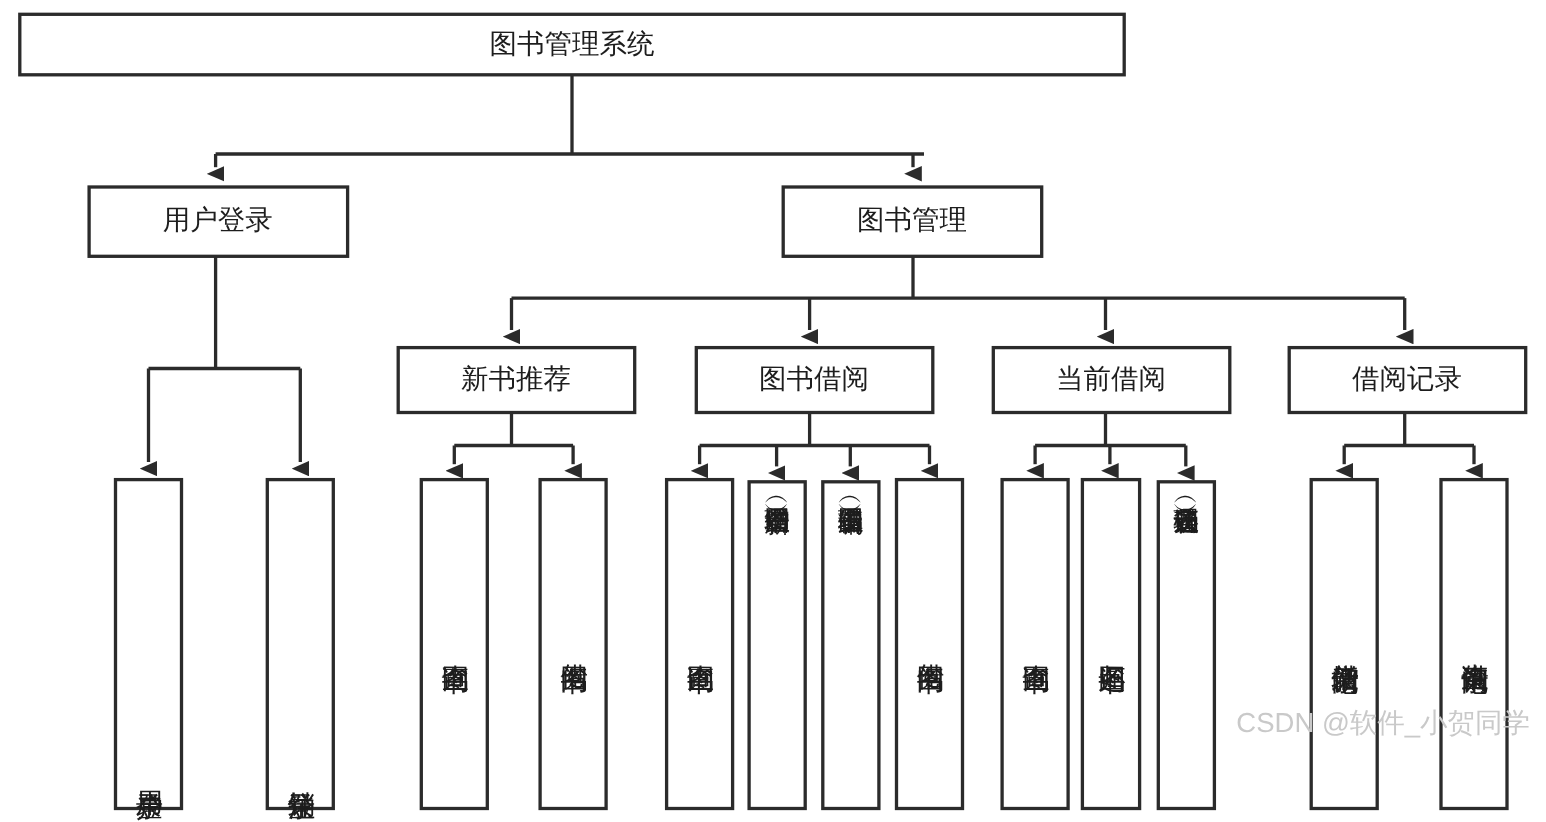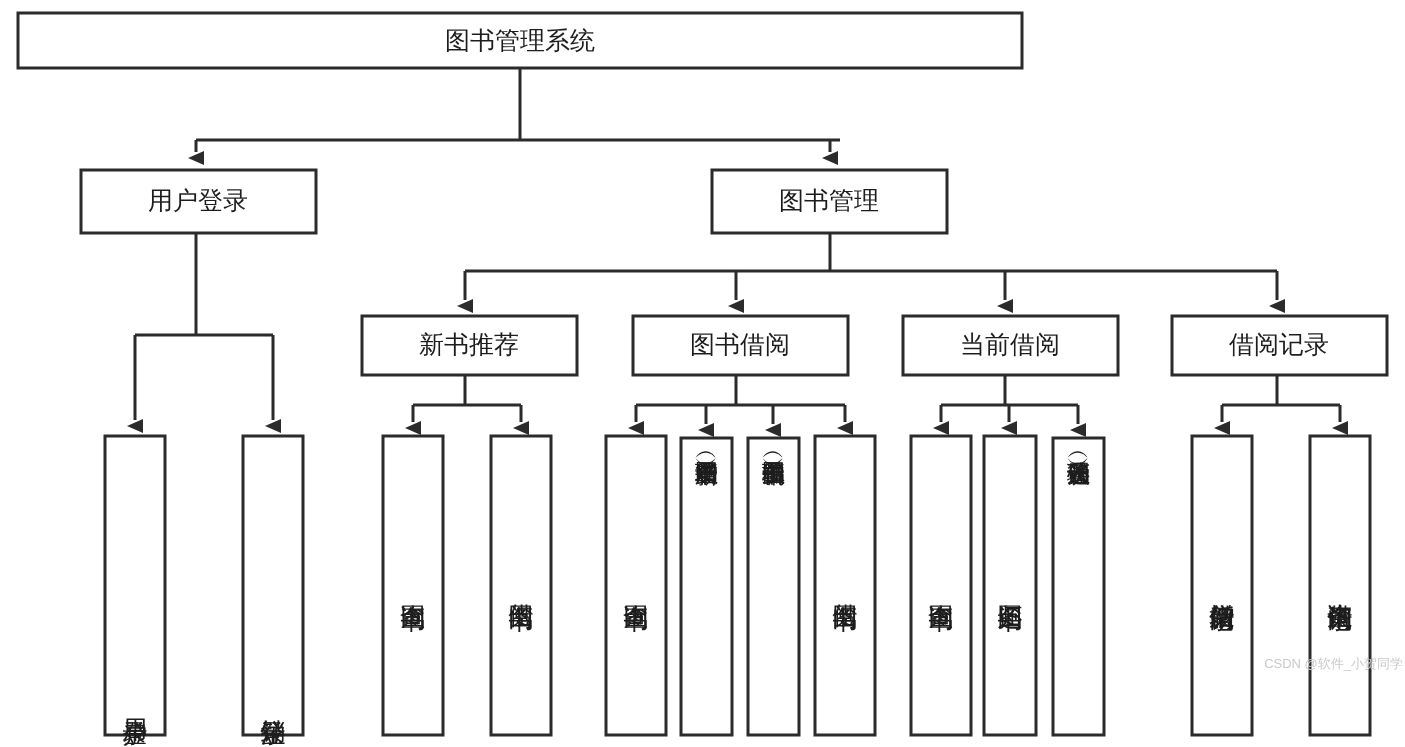--- a/index.html
+++ b/index.html
@@ -67,24 +67,24 @@
     color: #1d1d1d;
     letter-spacing: 1px;
     white-space: nowrap;
   }
   .vertical-label.small {
     font-size: 23px;
     letter-spacing: 0px;
   }
   .watermark {
     position: absolute;
-    right: 2px;
+    right: 14px;
     bottom: 6px;
     font-family: "Liberation Sans", "DejaVu Sans", sans-serif;
-    font-size: 13px;
+    font-size: 25px;
     color: #c9c9c9;
     white-space: nowrap;
     pointer-events: none;
   }
 </style>
 </head>
 <body>
 
 <div id="diagram-root">
 

